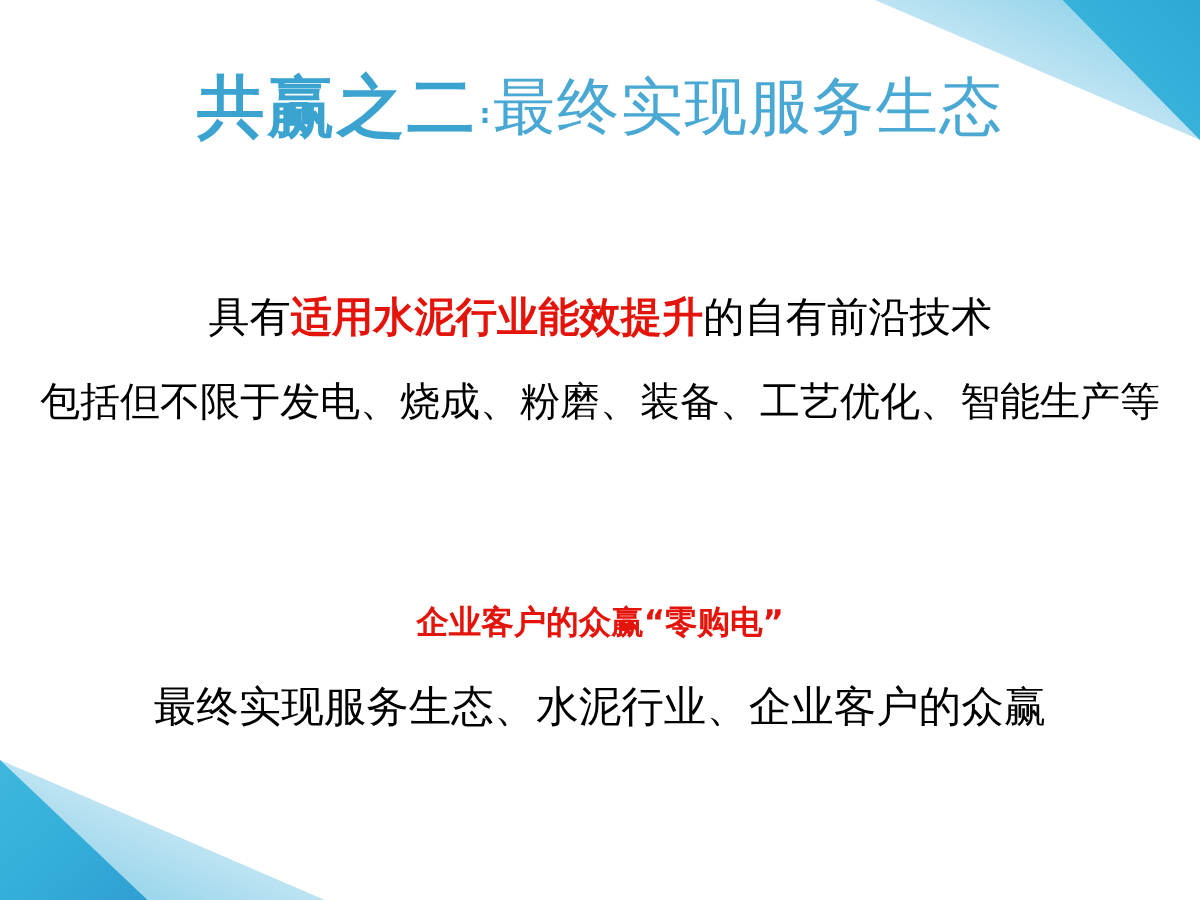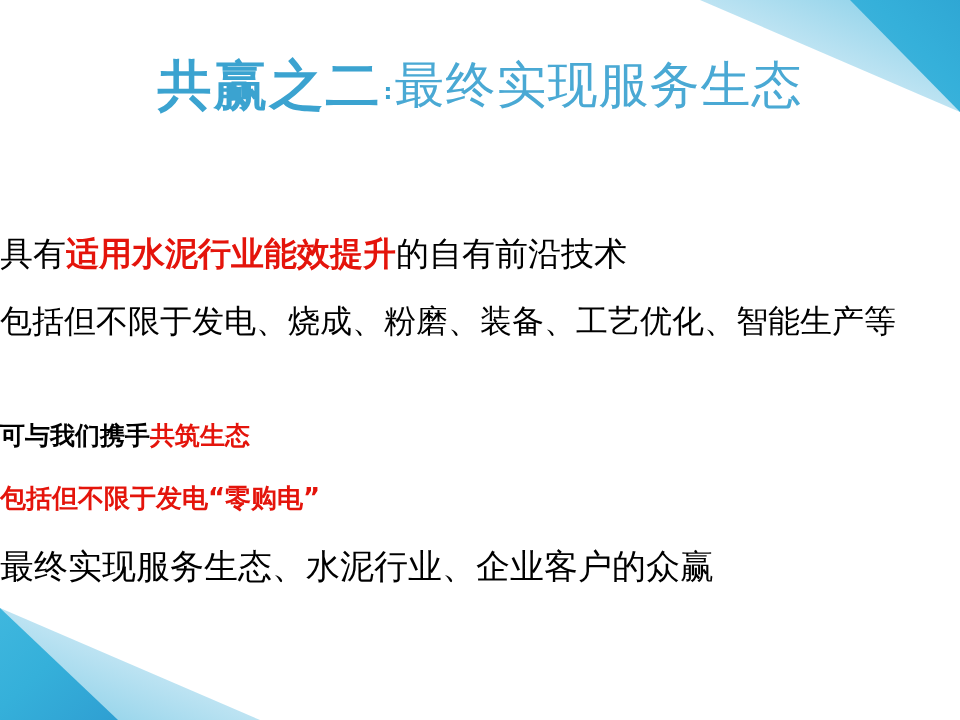--- a/index.html
+++ b/index.html
@@ -79,21 +79,21 @@
     color: #4aa9d4;
     letter-spacing: 1px;
     vertical-align: middle;
   }
 
   
   .body-line {
     position: absolute;
     left: 0;
     width: 960px;
-    text-align: left;
+    text-align: center;
     white-space: nowrap;
     color: #000000;
   }
   .line-1 {
     top: 234px;
     font-size: 33px;
     line-height: 1.2;
   }
   .line-2 {
     top: 302px;
@@ -180,25 +180,22 @@
   </div>
 
   <div class="body-line line-1">
     <span class="t-black">具有</span><span class="t-red-bold">适用水泥行业能效提升</span><span class="t-black">的自有前沿技术</span>
   </div>
 
   <div class="body-line line-2">
     <span class="t-black">包括但不限于发电、烧成、粉磨、装备、工艺优化、智能生产等</span>
   </div>
 
-  <div class="body-line line-3">
-    <span class="t-black-bold">可与我们携手</span><span class="t-red-bold">共筑生态</span>
-  </div>
 
   <div class="body-line line-4">
-    <span class="t-red-bold">包括但不限于发电“零购电”</span>
+    <span class="t-red-bold">企业客户的众赢“零购电”</span>
   </div>
 
   <div class="body-line line-5">
     <span class="t-black">最终实现服务生态、水泥行业、企业客户的众赢</span>
   </div>
 
 </div>
 
 </body></html>

